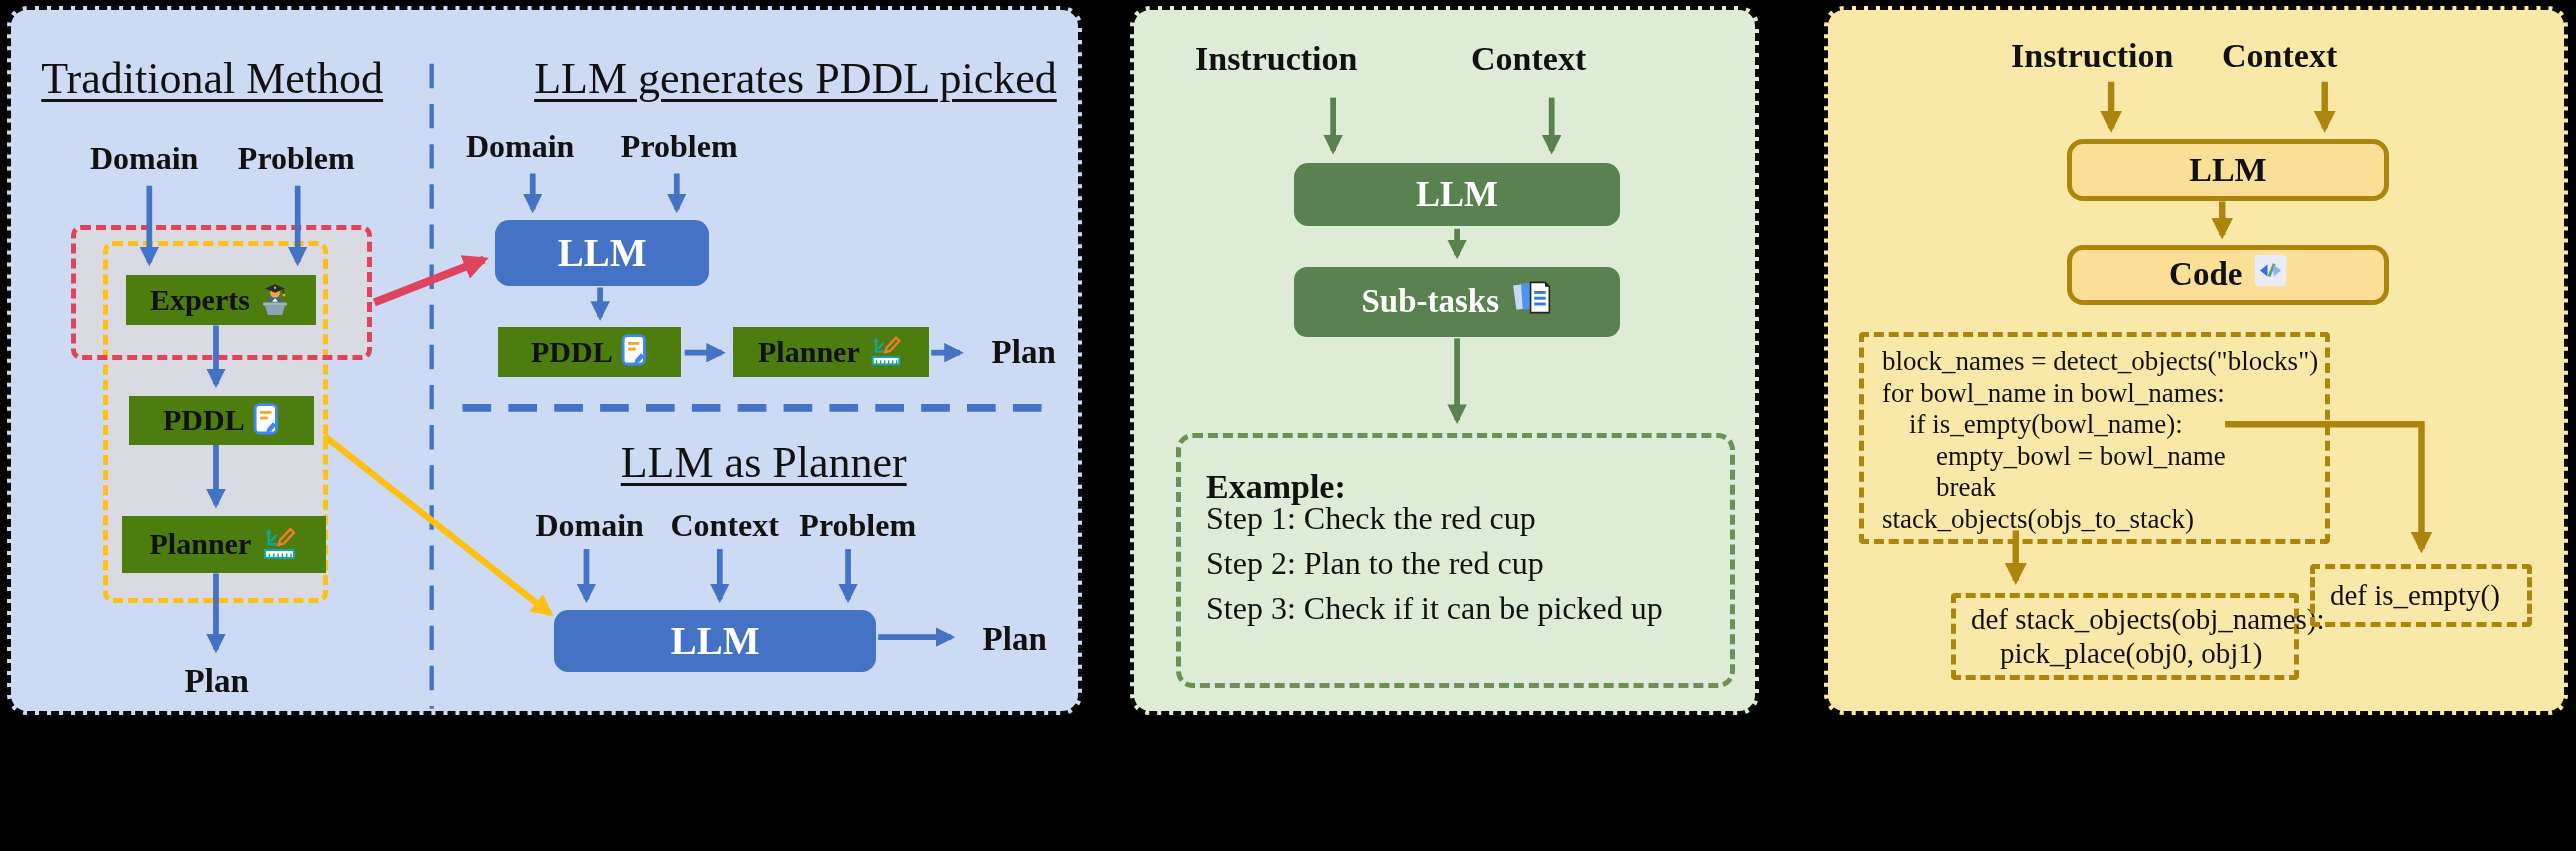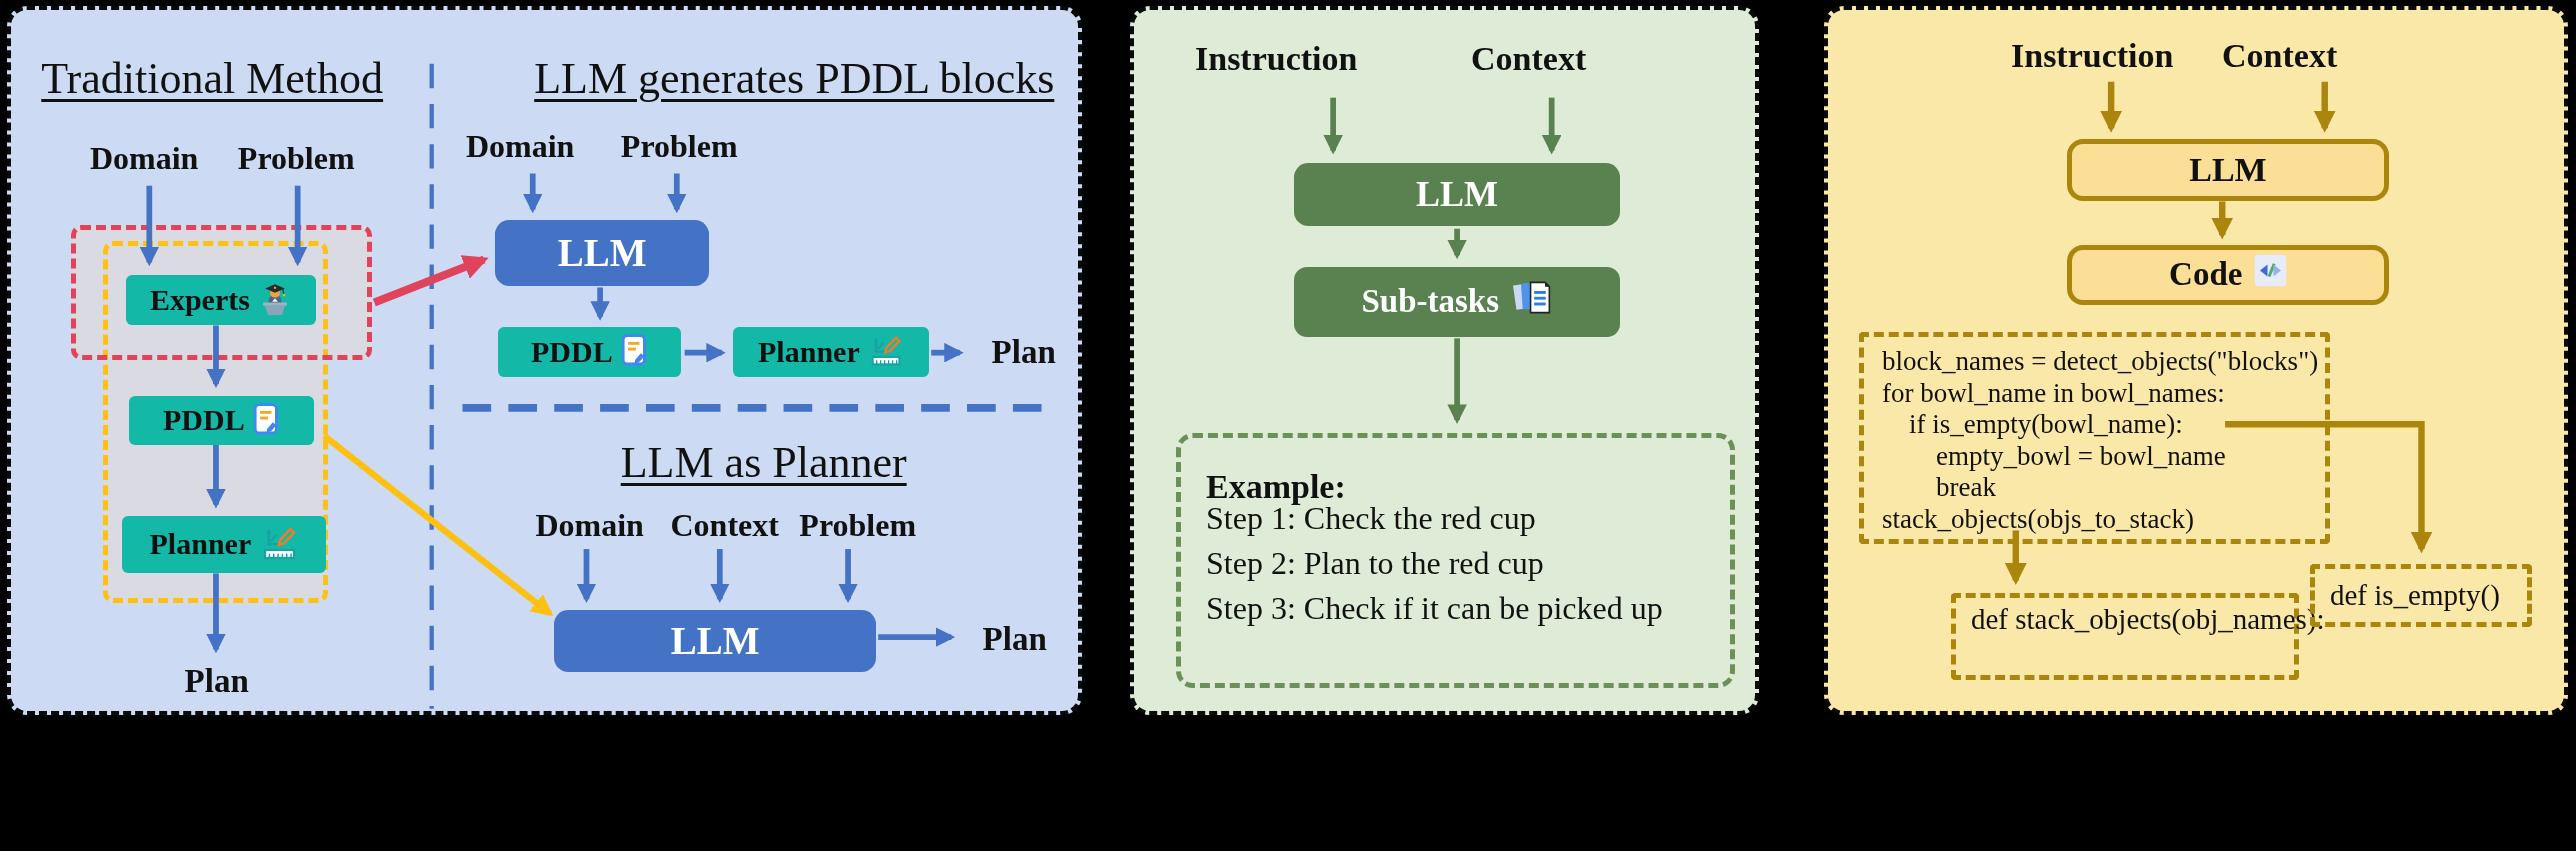--- a/index.html
+++ b/index.html
@@ -7,21 +7,21 @@
        font-family:"Liberation Serif","DejaVu Serif",serif;color:#111;}
   .panel{position:absolute;border:4.3px dashed #0a0a0a;border-radius:20px;box-sizing:border-box;}
   #panel-blue{left:7.2px;top:5.7px;width:1075px;height:709px;background:#ccdbf3;}
   #panel-green{left:1130px;top:5.7px;width:629px;height:709px;background:#deebd7;}
   #panel-yellow{left:1824px;top:5.7px;width:744px;height:709px;background:#fae8a8;}
   .abs{position:absolute;box-sizing:border-box;}
   .title{font-weight:normal;font-size:44px;text-align:center;white-space:nowrap;}
   .title u{text-decoration-thickness:2.9px;text-underline-offset:6.4px;}
   .lbl{font-weight:bold;font-size:32px;text-align:center;white-space:nowrap;}
   .lbl-big{font-weight:bold;font-size:34px;text-align:left;white-space:nowrap;}
-  .whitebox{background:#14b8a6;border-radius:6px;display:flex;align-items:center;justify-content:center;gap:8.6px;}
+  .whitebox{background:#4d7c0f;border-radius:0;display:flex;align-items:center;justify-content:center;gap:8.6px;}
   .whitebox .wlbl{font-weight:bold;font-size:30px;white-space:nowrap;}
   .bluebox{background:#4472c4;border-radius:14.3px;display:flex;align-items:center;justify-content:center;
            color:#fff;font-weight:bold;font-size:39px;}
   .greenbox{background:#5a8150;border-radius:14.3px;display:flex;align-items:center;justify-content:center;
             color:#fff;font-weight:bold;font-size:36px;gap:11.5px;}
   .goldbox{background:#fbdf96;border:5.7px solid #ab850c;border-radius:16px;display:flex;align-items:center;
            justify-content:center;font-weight:bold;font-size:34px;color:#111;gap:11.5px;}
   .grayfill{background:#d9dae2;border-radius:10px;}
   .dashred{border:5px dashed #e0435c;border-radius:10px;background:transparent;}
   .dashyellow{border:5px dashed #fdc013;border-radius:10px;background:transparent;}
@@ -124,21 +124,21 @@
             <line x1="31" y1="41" x2="31" y2="47"></line>
           <line x1="37" y1="41" x2="37" y2="47"></line>
             <line x1="43" y1="41" x2="43" y2="47"></line>
         </g>
       </svg>
     </span>
   </div>
 
   <div class="abs lbl" style="left:148px;top:653px;width:115px;font-size:33px;">Plan</div>
 
-  <div class="abs title" style="left:523px;top:43px;width:466px;"><u>LLM generates PDDL blocks</u></div>
+  <div class="abs title" style="left:523px;top:43px;width:466px;"><u>LLM generates PDDL picked</u></div>
   <div class="abs lbl" style="left:441px;top:118px;width:136px;">Domain</div>
   <div class="abs lbl" style="left:600px;top:118px;width:136px;">Problem</div>
   <div class="abs bluebox" style="left:484px;top:210px;width:214px;height:66px;">LLM</div>
 
   <div class="abs whitebox" style="left:487px;top:317px;width:183px;height:50px;">
     <span class="wlbl">PDDL</span>
     <span>
       <svg width="27" height="33" viewBox="0 0 38 46">
         <rect x="3" y="2" width="30" height="40" rx="6" fill="#fff" stroke="#4285f4" stroke-width="4"></rect>
         <line x1="10" y1="13" x2="26" y2="13" stroke="#f5a623" stroke-width="4"></line>
@@ -259,17 +259,18 @@
   <div class="abs dashgold" style="left:31px;top:322px;width:471px;height:212px;border-radius:4.3px;"></div>
   <div class="codeline" style="left:54px;top:335px;">block_names = detect_objects("blocks")</div>
   <div class="codeline" style="left:54px;top:398px;">    if is_empty(bowl_name):</div>
   <div class="codeline" style="left:54px;top:367px;">for bowl_name in bowl_names:</div>
   <div class="codeline" style="left:54px;top:430px;">        empty_bowl = bowl_name</div>
   <div class="codeline" style="left:54px;top:461px;">        break</div>
   <div class="codeline" style="left:54px;top:493px;">stack_objects(objs_to_stack)</div>
 
   <div class="abs dashgold" style="left:123px;top:583px;width:348px;height:87px;border-radius:4.3px;"></div>
   <div class="fnline" style="left:143px;top:592px;">def stack_objects(obj_names):</div>
+  <div class="fnline" style="left:143px;top:626px;">    pick_place(obj0, obj1)</div>
 
   <div class="abs dashgold" style="left:482px;top:554px;width:222px;height:63px;border-radius:4.3px;"></div>
   <div class="fnline" style="left:502px;top:568px;">def is_empty()</div>
 </div>
 
 
 </body></html>

